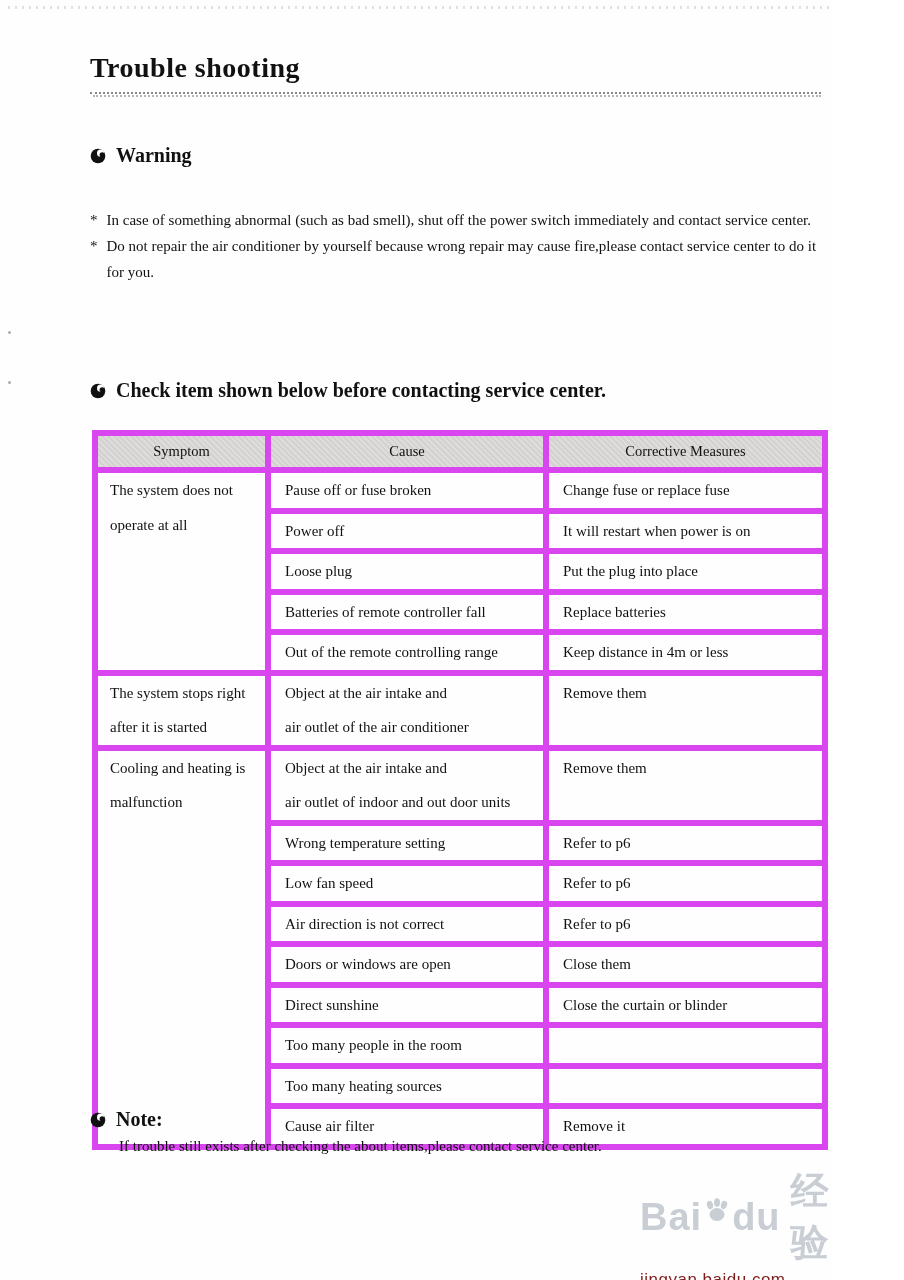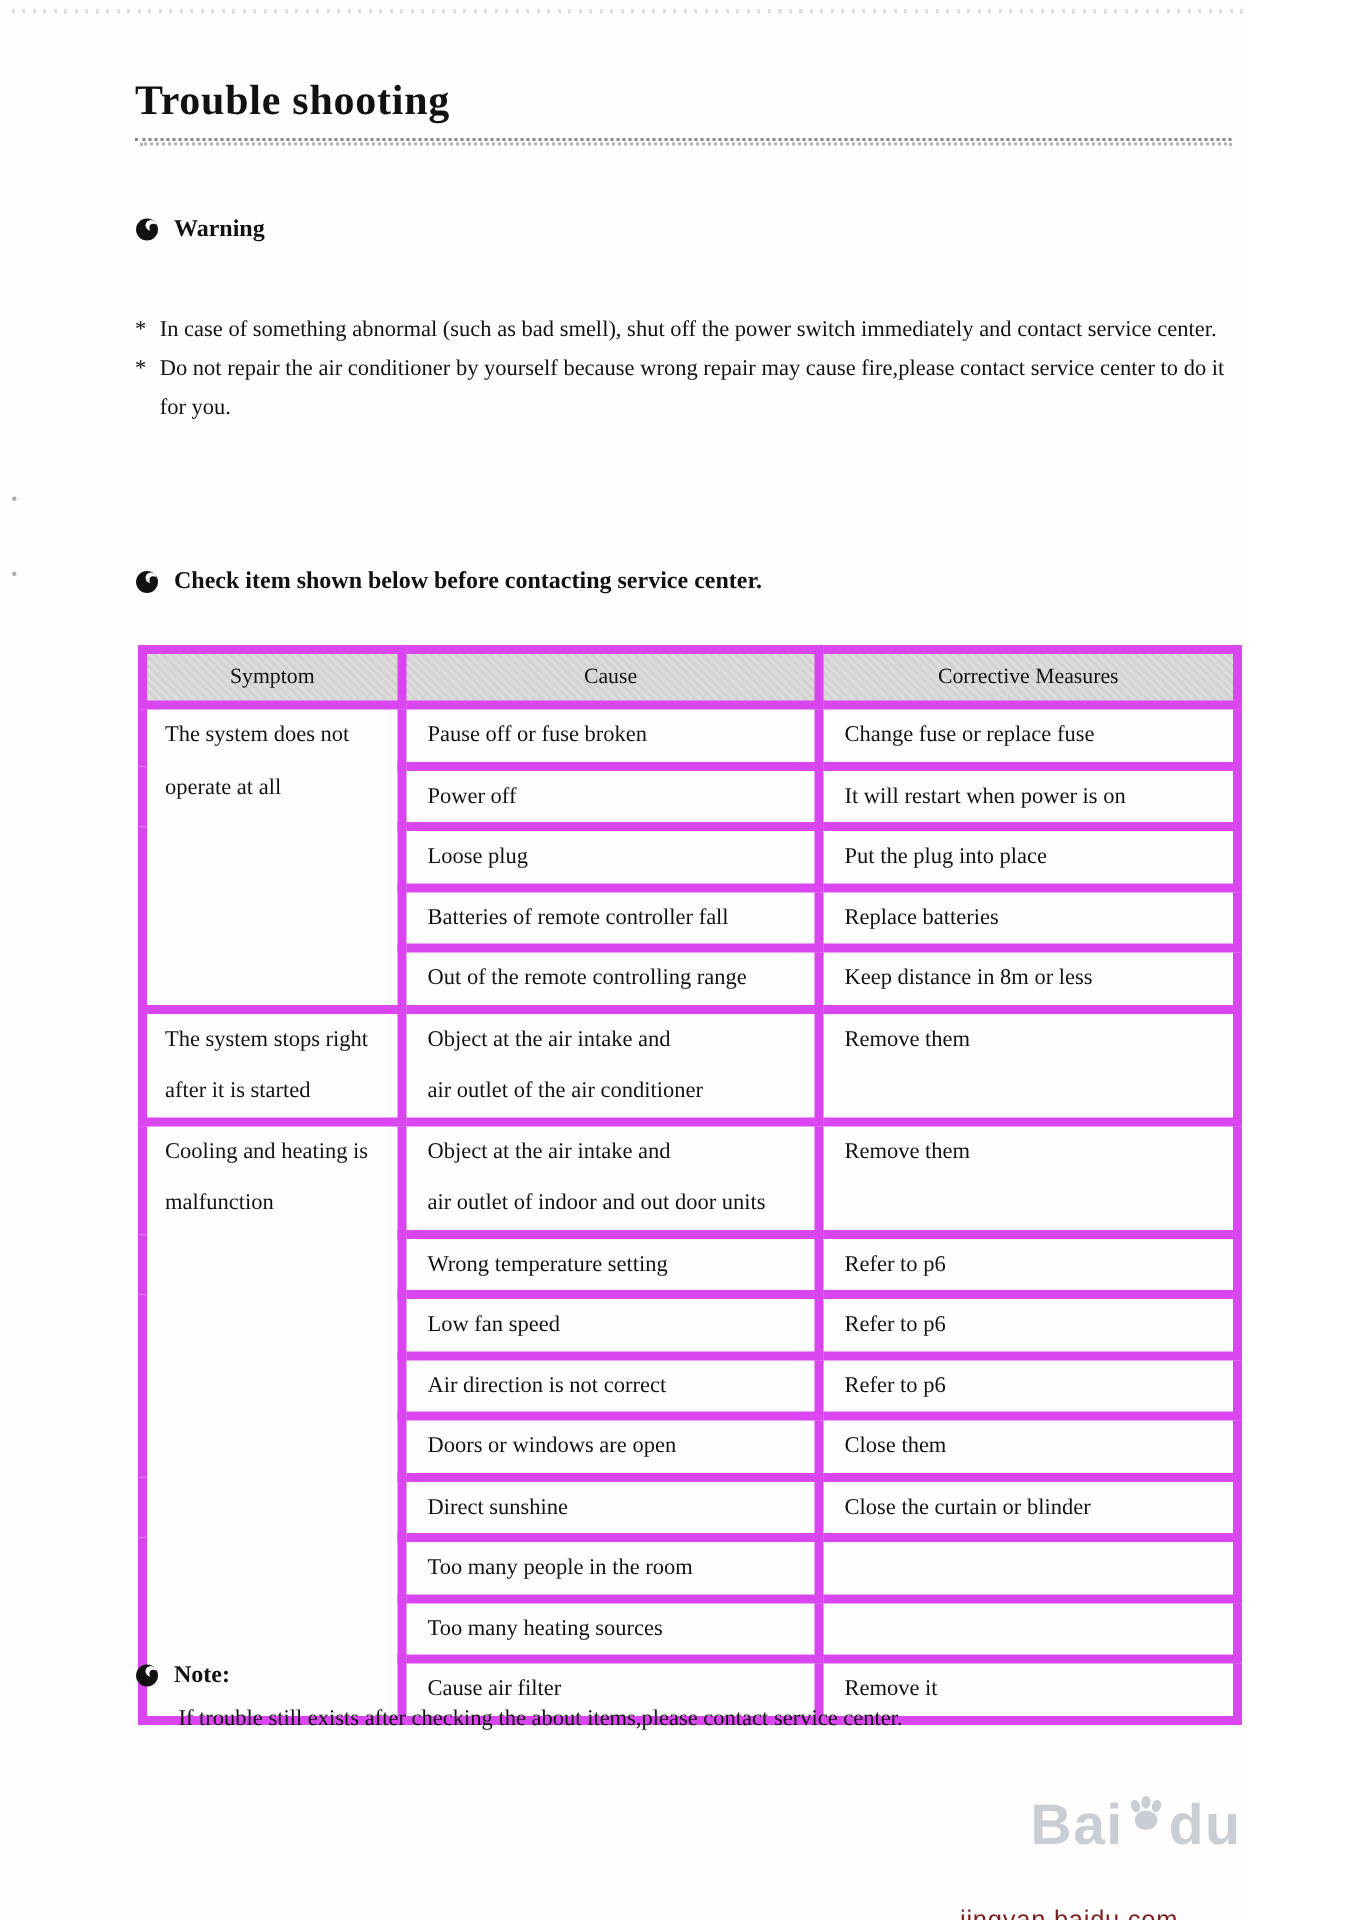--- a/index.html
+++ b/index.html
@@ -52,21 +52,21 @@
   .title-rule .dots + .dots { margin-top: 1px; margin-left: 3px; opacity: .5; }
 
   .section-heading {
     position: absolute;
     display: flex;
     align-items: center;
     gap: 10px;
   }
   .section-heading .label {
     font-weight: bold;
-    font-size: 16px;
+    font-size: 20px;
   }
   .bullet-icon { display: inline-flex; width: 16px; height: 16px; }
 
   .sec-warning { left: 90px; top: 144px; }
   .sec-check   { left: 90px; top: 379px; }
   .sec-note    { left: 90px; top: 1108px; }
 
   .warning-list {
     position: absolute;
     left: 90px; top: 207px;
@@ -118,21 +118,20 @@
     font-family: "Liberation Sans", sans-serif;
     user-select: none;
   }
   .wm-brand {
     display: flex;
     align-items: center;
     font-size: 38px;
     font-weight: bold;
     color: #c9ced5;
     letter-spacing: 1px;
-    margin-left: 47px;
   }
   .wm-brand .cjk { margin-left: 10px; }
   .wm-paw { margin: 0 2px 14px 2px; }
   .wm-url {
     margin-top: 2px;
     font-size: 17px;
     color: #7f1d1d;
     letter-spacing: .5px;
   }
 
@@ -240,21 +239,21 @@
           <tr>
             <td class="cause">Loose plug</td>
             <td class="measure">Put the plug into place</td>
           </tr>
           <tr>
             <td class="cause">Batteries of remote controller fall</td>
             <td class="measure">Replace batteries</td>
           </tr>
           <tr>
             <td class="cause">Out of the remote controlling range</td>
-            <td class="measure">Keep distance in 8m or less</td>
+            <td class="measure">Keep distance in 4m or less</td>
           </tr>
           <tr>
             <td class="symptom" rowspan="1">The system stops right
 after it is started</td>
             <td class="cause">Object at the air intake and
 air outlet of the air conditioner</td>
             <td class="measure">Remove them</td>
           </tr>
           <tr>
             <td class="symptom" rowspan="9">Cooling and heating is

